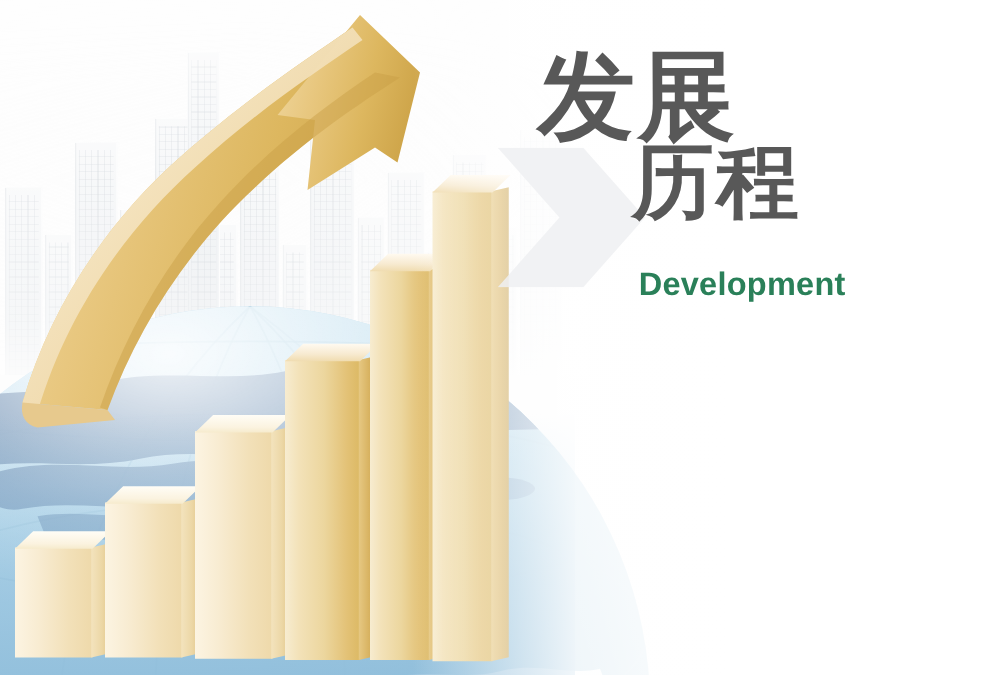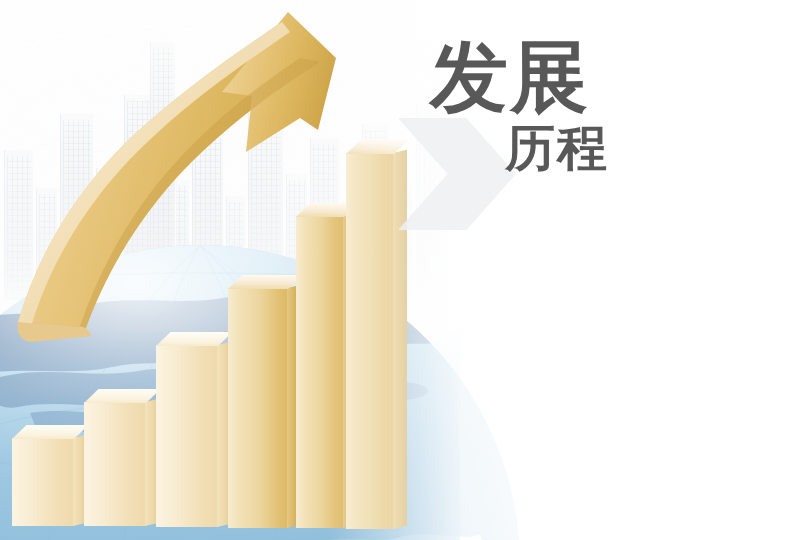--- a/index.html
+++ b/index.html
@@ -123,21 +123,21 @@
   .cal{
     position:absolute;
     color:#585858;
     font-family:"DejaVu Serif", serif;
     font-weight:700;
     letter-spacing:2px;
     white-space:nowrap;
     text-shadow:0 1px 0 rgba(255,255,255,.6);
   }
   #cal1{ left:430px; top:26px; font-size:78px; }
-  #cal2{ left:505px; top:115px; font-size:50px; }
+  #cal2{ left:505px; top:101px; font-size:66px; }
   .en{
     position:absolute;
     left:511px;
     color:#2a8059;
     font-size:26px;
     font-weight:700;
     letter-spacing:.2px;
     white-space:nowrap;
   }
   #en1{ top:212px; }
@@ -295,14 +295,15 @@
                C 110 262 150 200 204 150 C 244 112 286 84 320 62 Z" fill="#c79d45" opacity=".45"></path>
     </svg>
   </div>
 
   <div class="right-wash"></div>
 
   <div class="chevron-wm"></div>
 
   <div class="cal" id="cal1">发展</div>
   <div class="cal" id="cal2">历程</div>
+  <div class="en" id="en1">Development</div>
 
 </div>
 
 </body></html>

